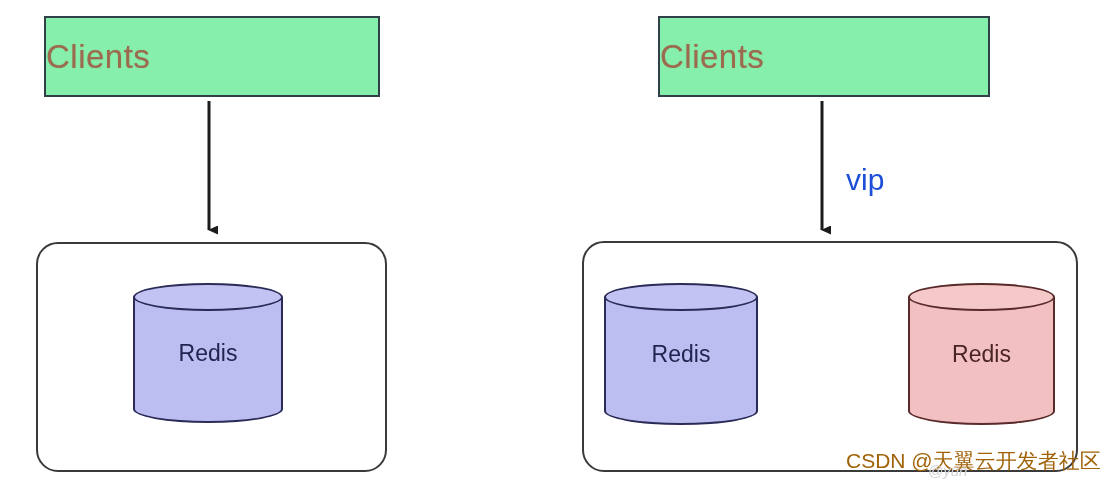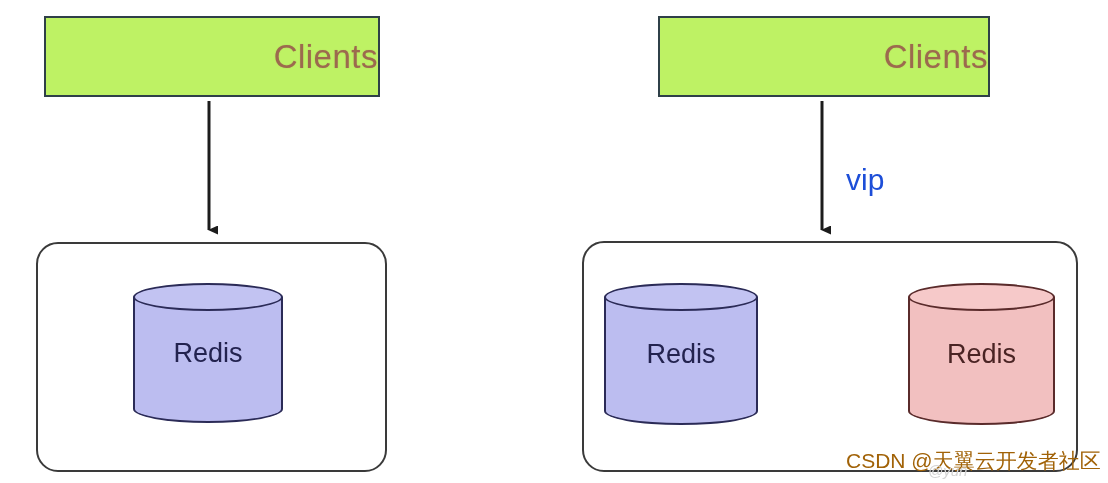--- a/index.html
+++ b/index.html
@@ -14,26 +14,26 @@
     position: relative;
     width: 1108px;
     height: 483px;
     background: #ffffff;
     overflow: hidden;
   }
 
   
   .clients-box {
     position: absolute;
-    background: #bef264;
+    background: #86efac;
     border: 2px solid #2f4048;
     box-sizing: border-box;
     display: flex;
     align-items: center;
-    justify-content: flex-end;
+    justify-content: flex-start;
   }
   .clients-label {
     font-size: 33px;
     color: #9c6a4e;
     letter-spacing: 0.5px;
     font-weight: 400;
     text-shadow: 0 0 1px rgba(156,106,78,0.45);
   }
 
   
@@ -96,21 +96,21 @@
     border: 2px solid #5a2b2b;
     border-top-color: transparent;
   }
   .cyl-label {
     position: absolute;
     left: 0;
     right: 0;
     top: 50%;
     transform: translateY(-50%);
     text-align: center;
-    font-size: 27px;
+    font-size: 23px;
     z-index: 4;
   }
   .cyl-purple .cyl-label { color: #23234f; }
   .cyl-pink .cyl-label   { color: #4a2424; }
 
   
   .svg-layer {
     position: absolute;
     left: 0;
     top: 0;

